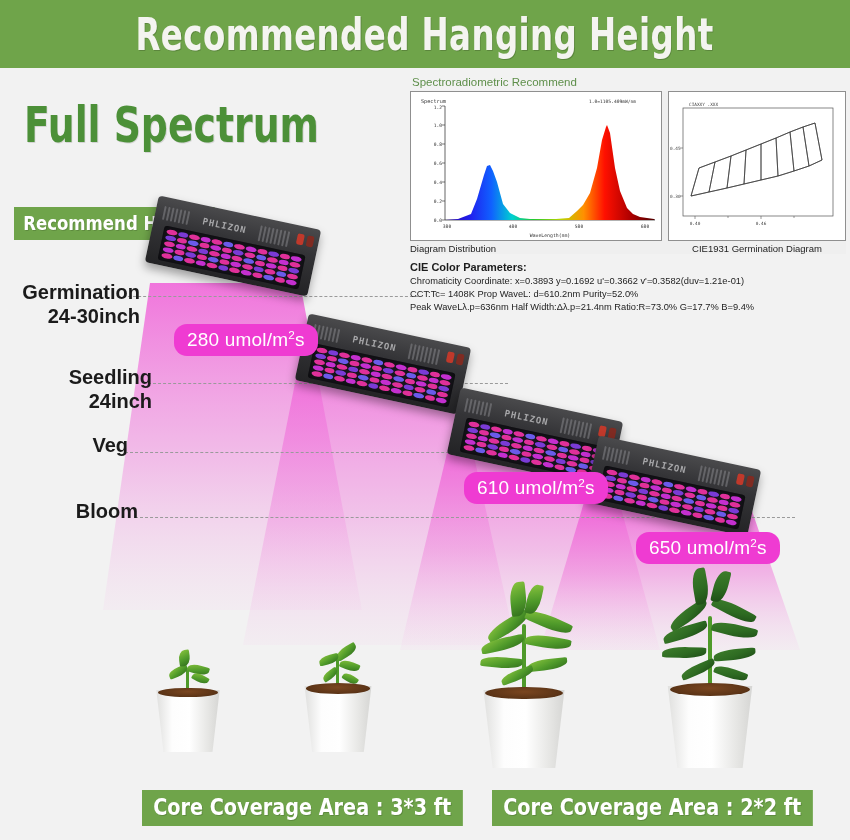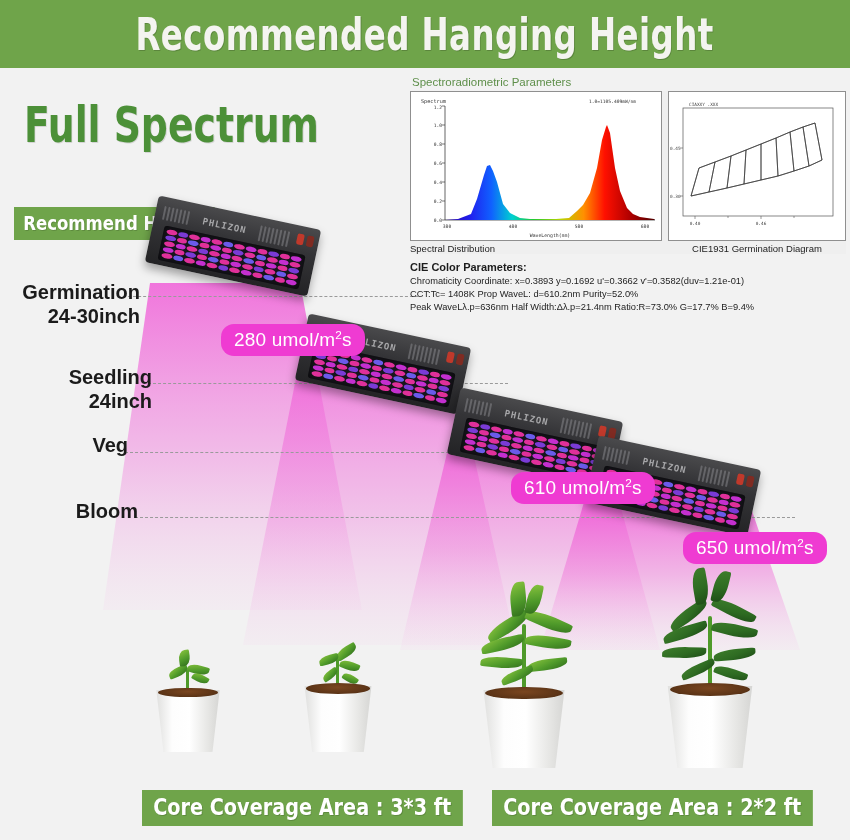--- a/index.html
+++ b/index.html
@@ -44,21 +44,21 @@
   .stage-label{position:absolute;text-align:right;color:#1b1b1b;
     font-weight:bold;font-size:20px;line-height:1.18;white-space:nowrap;}
   .stage-label .l2{font-size:20px;}
 
   .guide{position:absolute;height:0;border-top:1px dashed #9a9a9a;}
 
   
   .ppfd{
     position:absolute;background:#ef3bd2;color:#fff;
     border-radius:13px;padding:4px 13px 5px 13px;
-    font-size:19px;white-space:nowrap;letter-spacing:.2px;margin-left:47px;
+    font-size:19px;white-space:nowrap;letter-spacing:.2px;
   }
   .ppfd sup{font-size:.62em;vertical-align:super;}
 
   
   .cone{position:absolute;}
 
   
   .lamp{position:absolute;}
   .lamp .body{
     position:absolute;inset:0;
@@ -539,21 +539,21 @@
   </div>
 
   <div class="ppfd" style="left:174px;top:324px;"><span>280 umol/m</span><sup>2</sup><span>s</span></div>
 
 
   <div class="ppfd" style="left:464px;top:472px;"><span>610 umol/m</span><sup>2</sup><span>s</span></div>
 
   <div class="ppfd" style="left:636px;top:532px;"><span>650 umol/m</span><sup>2</sup><span>s</span></div>
 
   <div class="spectro">
-    <h3>Spectroradiometric Parameters</h3>
+    <h3>Spectroradiometric Recommend</h3>
     <div class="charts">
 
       <div class="chart-box" style="width:252px;">
         <div class="chart-frame" style="height:148px;">
           <svg viewBox="0 0 252 148" width="252" height="148">
             <defs>
               <linearGradient id="specgrad" x1="0" y1="0" x2="1" y2="0">
                 <stop offset="0%" stop-color="#2a00a8"></stop>
                 <stop offset="12%" stop-color="#2020ee"></stop>
                 <stop offset="22%" stop-color="#1060ff"></stop>
@@ -598,21 +598,21 @@
             </g>
             <text x="139" y="145" font-size="4.8" fill="#333" text-anchor="middle" font-family="DejaVu Sans Mono, monospace">WaveLength(nm)</text>
             <path fill="url(#specgrad)" d="
               M34,128
               L47,127 L60,122 L66,107 L73,83 L76,74 L79,73 L82,79 L86,90 L92,112 L99,121
               L109,126 L119,127 L132,127 L145,127 L158,126 L166,119 L172,113 L179,101
               L186,76 L191,48 L195,35 L196,33 L199,41 L204,76 L209,99 L216,116 L222,122
               L229,125 L236,126 L243,127 L244,128 Z"></path>
           </svg>
         </div>
-        <div class="chart-cap">Spectral Distribution</div>
+        <div class="chart-cap">Diagram Distribution</div>
       </div>
 
       <div class="chart-box" style="width:178px;">
         <div class="chart-frame" style="height:148px;">
           <svg viewBox="0 0 178 148" width="178" height="148">
             <text x="20" y="14" font-size="4.4" fill="#444" font-family="DejaVu Sans Mono, monospace">CIAXXY .XXX</text>
             <rect x="14" y="16" width="150" height="108" fill="none" stroke="#555" stroke-width=".7"></rect>
             <g font-size="4.4" fill="#444" font-family="DejaVu Sans Mono, monospace">
               <text x="1" y="58">0.45</text>
               <text x="1" y="106">0.30</text>

